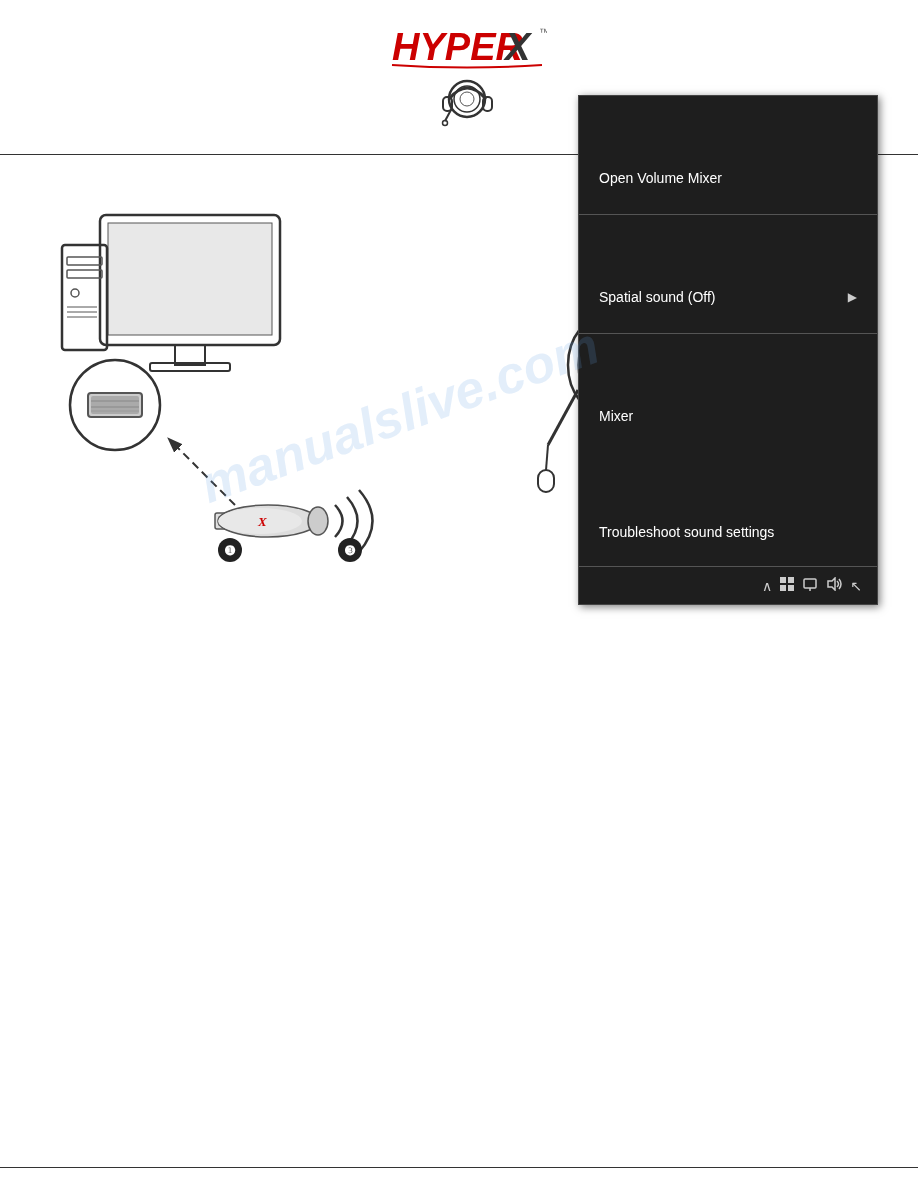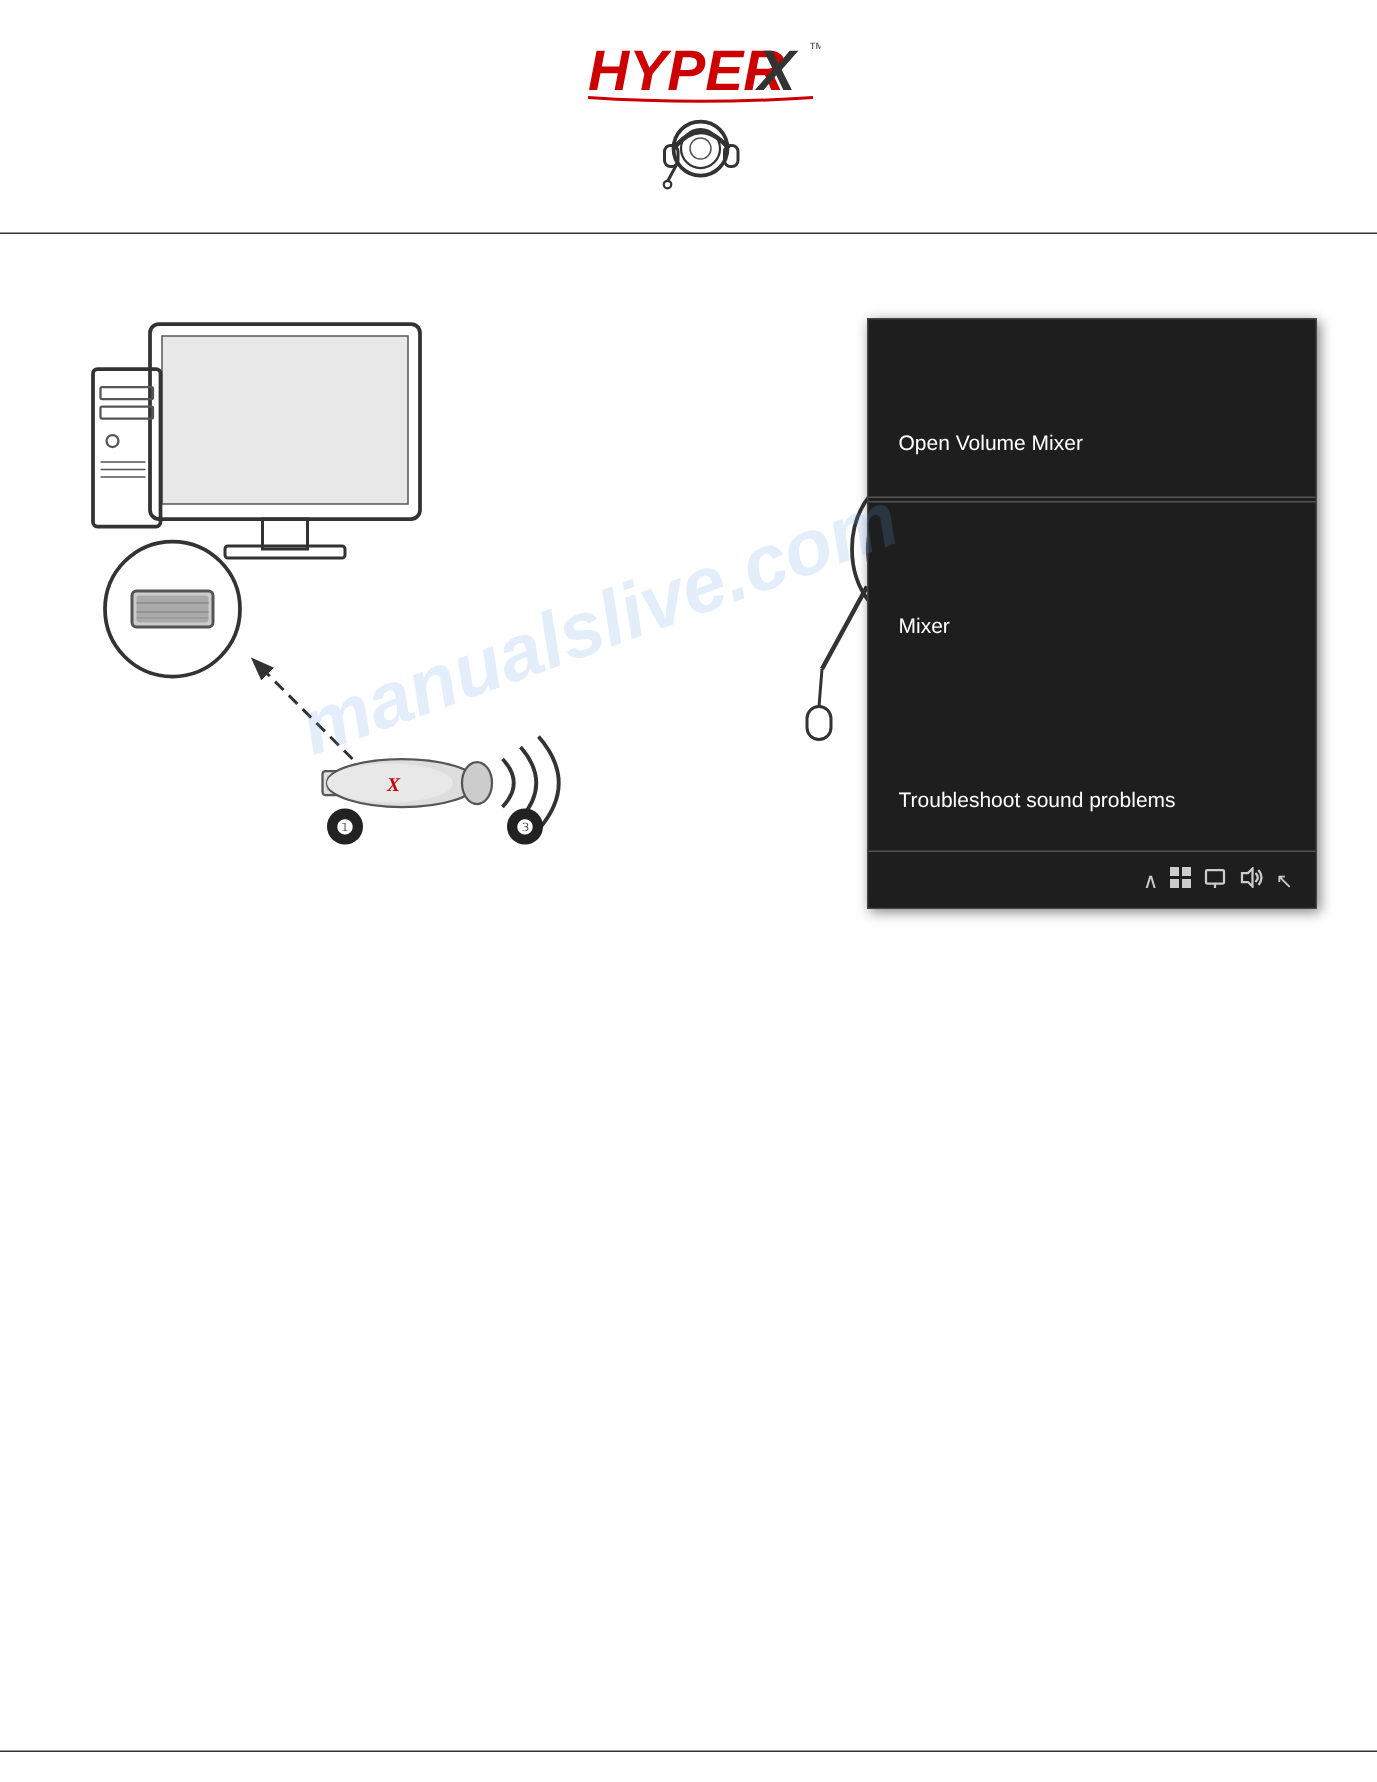--- a/index.html
+++ b/index.html
@@ -285,29 +285,33 @@
   <div class="context-menu-area">
     <div class="context-menu">
 
       <div class="context-menu-item">
         <span>Open Volume Mixer</span>
       </div>
 
 
       <div class="context-menu-divider"></div>
 
+      <div class="context-menu-item">
+        <span>Spatial sound (Off)</span>
+        <span class="context-menu-arrow">▶</span>
+      </div>
 
       <div class="context-menu-divider"></div>
 
       <div class="context-menu-item">
         <span>Mixer</span>
       </div>
 
       <div class="context-menu-item">
-        <span>Troubleshoot sound problems</span>
+        <span>Troubleshoot sound settings</span>
       </div>
 
       <div class="taskbar-strip">
         <span class="taskbar-icon">∧</span>
         <span class="taskbar-icon">
           <svg width="14" height="14" viewBox="0 0 14 14">
             <rect x="0" y="0" width="6" height="6" fill="#ccc"></rect>
             <rect x="8" y="0" width="6" height="6" fill="#ccc"></rect>
             <rect x="0" y="8" width="6" height="6" fill="#ccc"></rect>
             <rect x="8" y="8" width="6" height="6" fill="#ccc"></rect>

